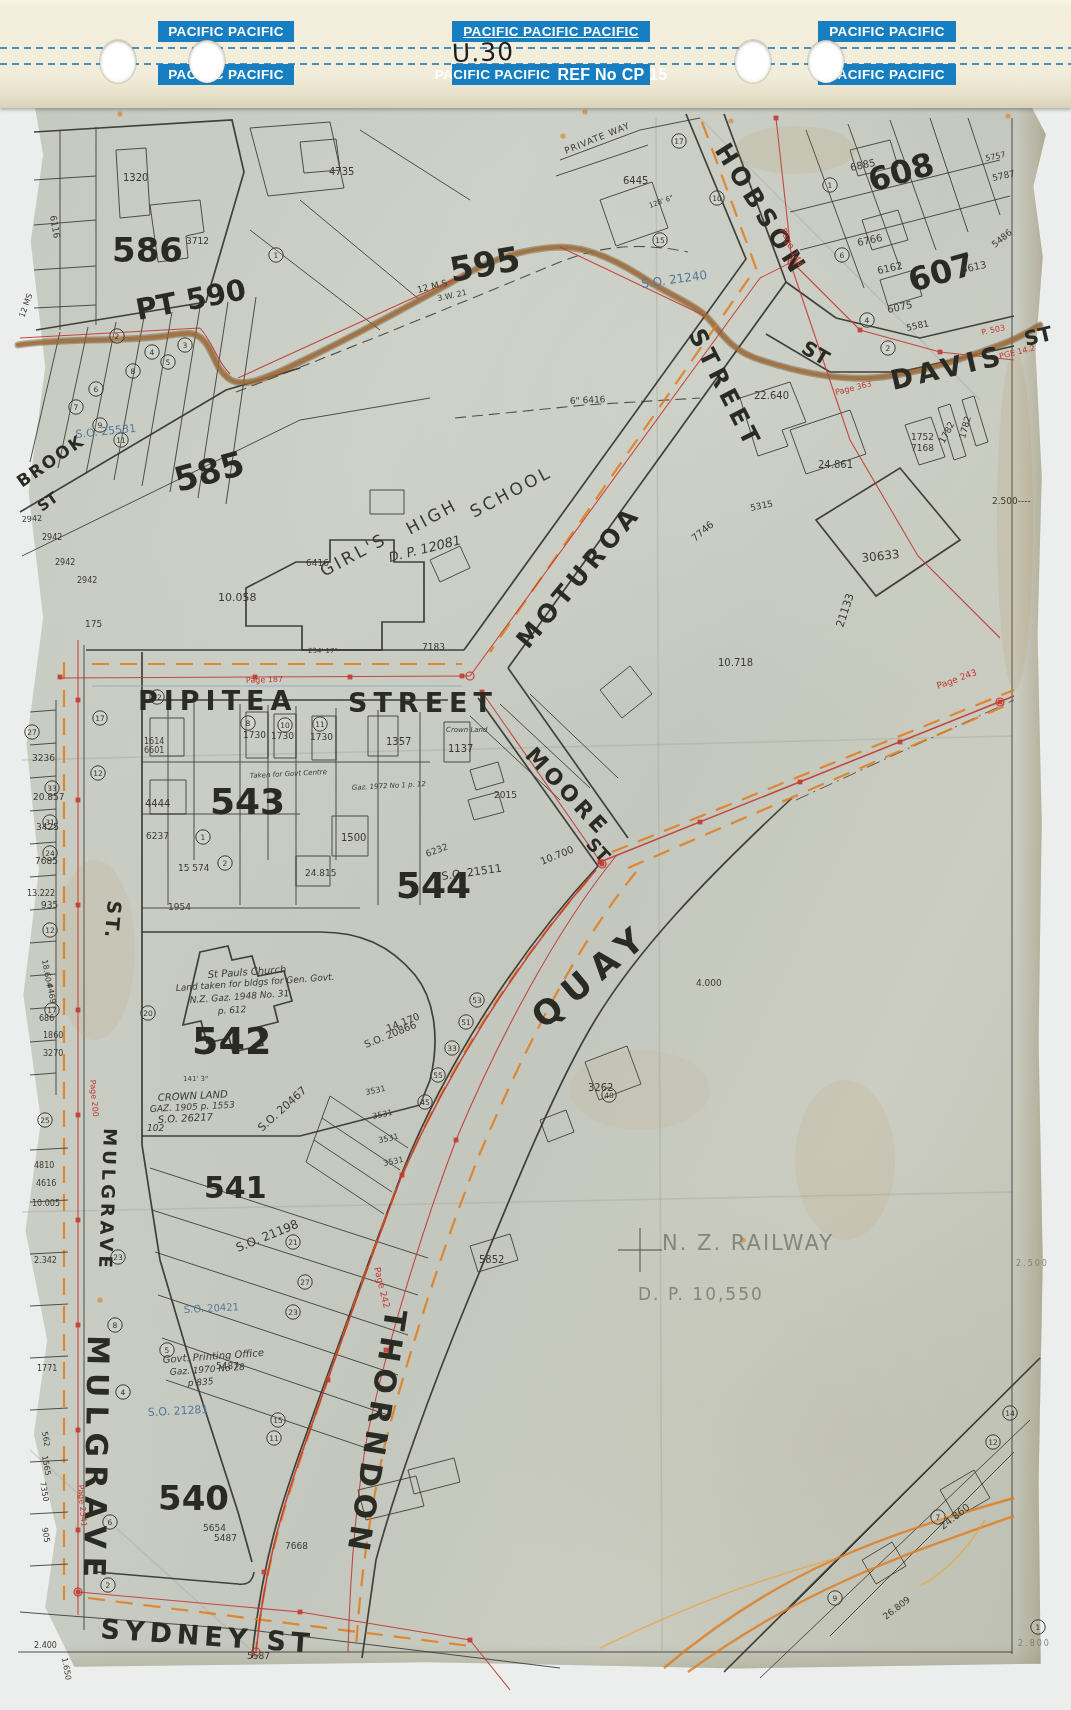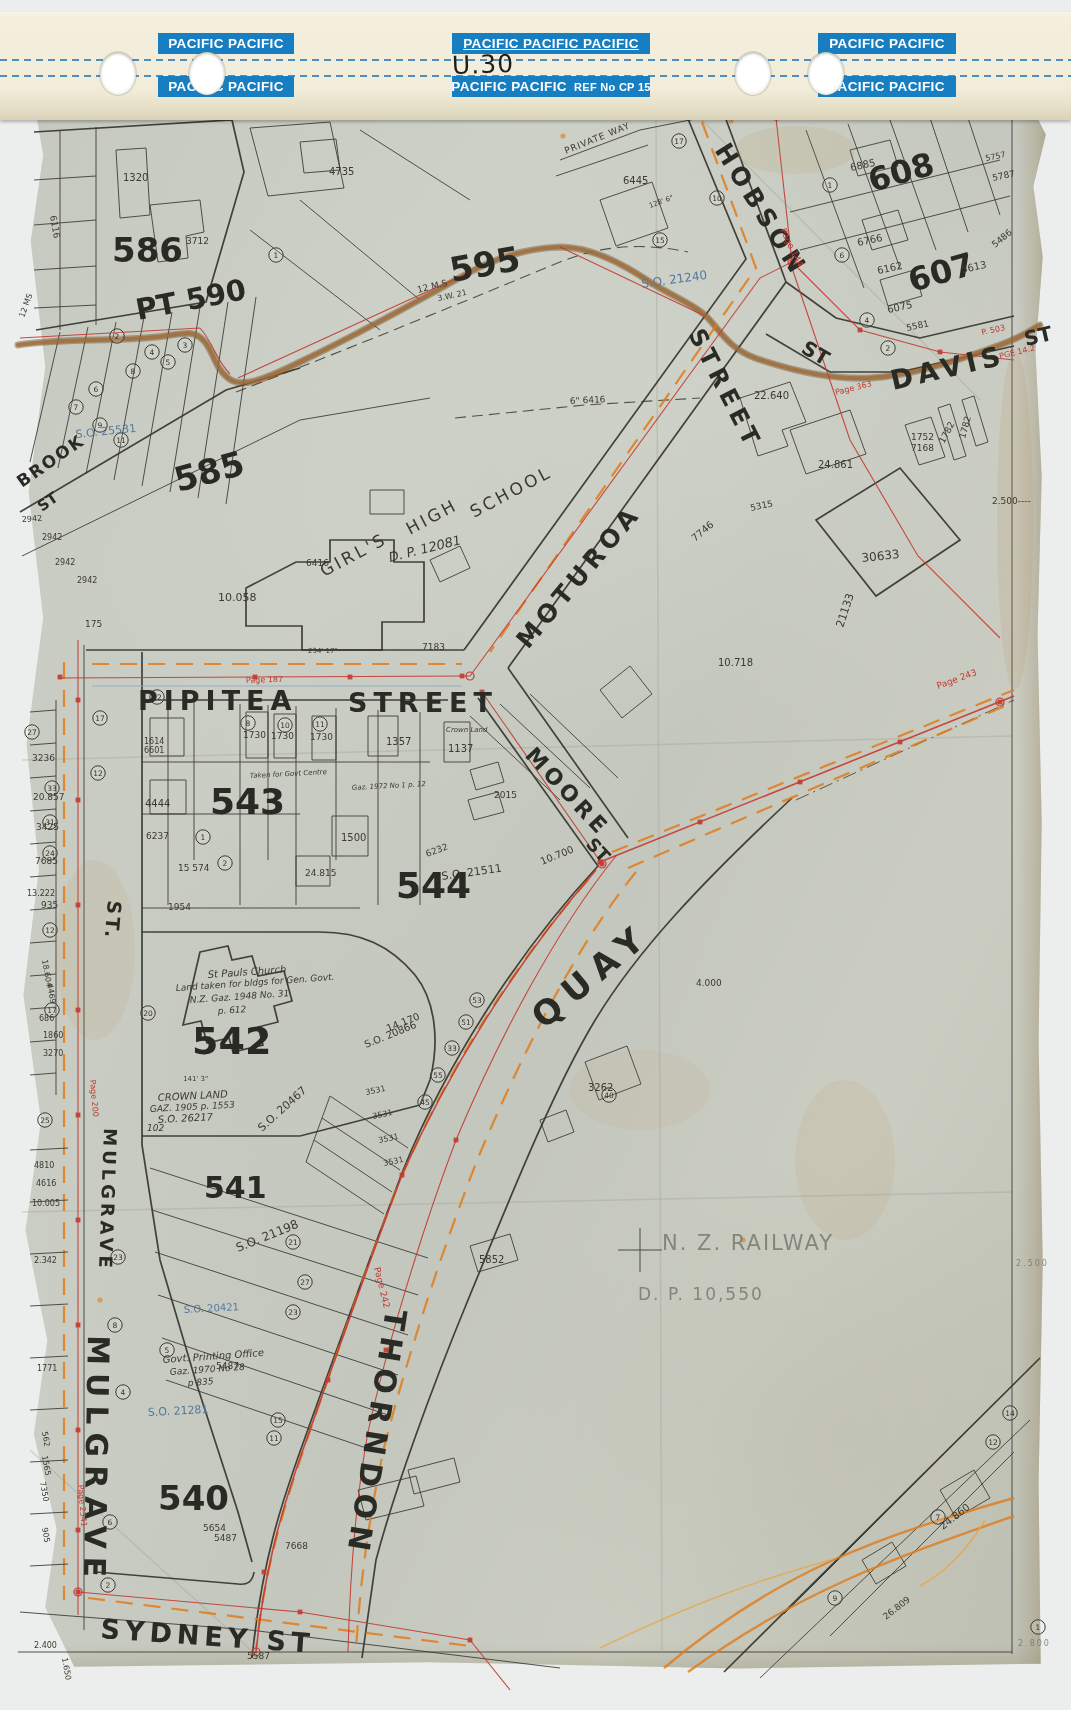--- a/index.html
+++ b/index.html
@@ -1,33 +1,33 @@
 <!DOCTYPE html>
 <html><head>
 <meta charset="utf-8">
 <style>
   html,body{margin:0;padding:0;}
   body{width:1071px;height:1710px;position:relative;overflow:hidden;
        background:#eceded;font-family:"Liberation Sans",sans-serif;}
   
-  .binder{position:absolute;left:0;top:12px;width:1071px;height:108px;
+  .binder{position:absolute;left:0;top:0;width:1071px;height:108px;
     background:linear-gradient(180deg,#f4efdc 0%,#f2edda 70%,#e6e0c9 88%,#d9d2b8 100%);
     box-shadow:0 2px 3px rgba(0,0,0,.25);z-index:5;}
   .binder:before{content:"";position:absolute;left:0;top:0;width:100%;height:6px;
     background:linear-gradient(180deg,#ffffff66,#0000);}
   .tape{position:absolute;height:21px;display:flex;align-items:center;justify-content:center;
     color:#fff;font-weight:bold;font-size:13.5px;letter-spacing:.4px;white-space:nowrap;}
   .dashline{position:absolute;left:0;width:100%;height:2px;
     background:repeating-linear-gradient(90deg,#2b7fbe 0 7px,transparent 7px 12px);opacity:.85;}
   .hole{position:absolute;width:36px;height:43px;border-radius:50%;
     background:radial-gradient(circle at 45% 40%,#ffffff 60%,#f0efe9 100%);
     box-shadow:inset 0 1px 3px rgba(90,85,60,.5),0 0 0 1px rgba(120,110,80,.25);}
   .sheetcode{position:absolute;color:#1e1e1e;font-size:25px;letter-spacing:1px;
     transform:rotate(-2deg);font-family:"DejaVu Sans",sans-serif;}
-  .reftag{font-size:11px;font-weight:bold;margin-left:7px;letter-spacing:.3px;}
+  .reftag{font-size:16px;font-weight:bold;margin-left:7px;letter-spacing:.3px;}
   
   .sheet{position:absolute;left:12px;top:100px;width:1038px;height:1570px;z-index:1;
     background:
       radial-gradient(ellipse 700px 500px at 65% 18%,#d0d3c9cc,#0000 70%),
       radial-gradient(ellipse 600px 700px at 25% 60%,#c3c6bcaa,#0000 75%),
       radial-gradient(ellipse 500px 400px at 80% 85%,#bfc0b2aa,#0000 70%),
       linear-gradient(115deg,#c6c9bf 0%,#cdd0c6 30%,#c4c7bd 55%,#cbcdc2 75%,#bdbfb2 100%);
     box-shadow:2px 3px 6px rgba(0,0,0,.35);
     clip-path:polygon(2.2% 0.4%,18% 0.1%,45% 0.5%,72% 0.1%,98.2% 0.4%,99.6% 2.2%,98.4% 5.5%,
       99.3% 10%,98.6% 16%,99.2% 24%,98.8% 34%,99.2% 46%,98.9% 60%,99.3% 74%,98.9% 88%,

